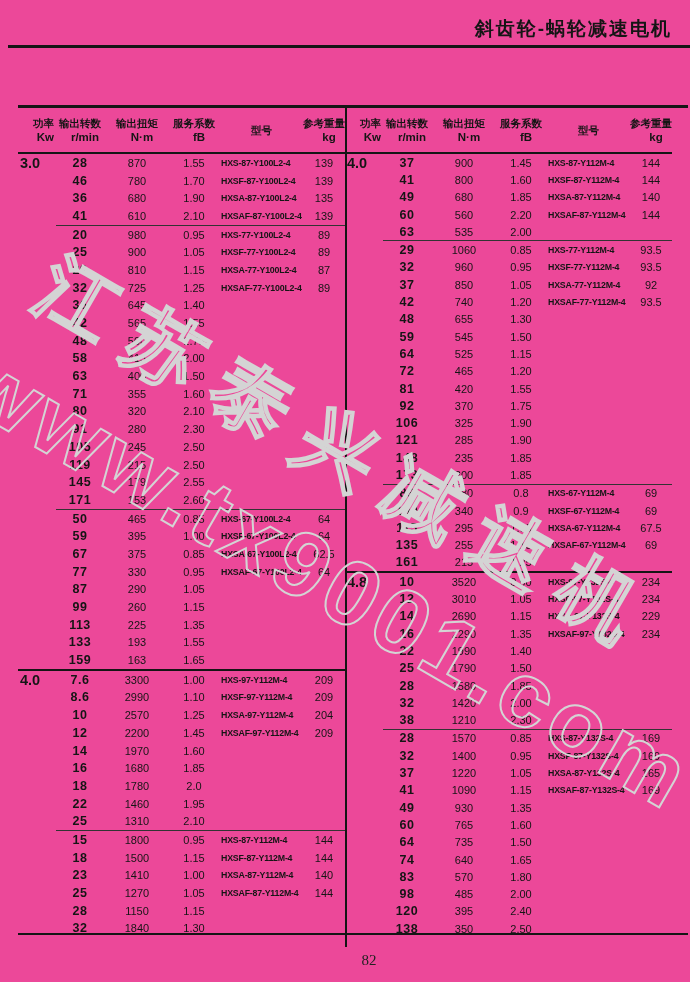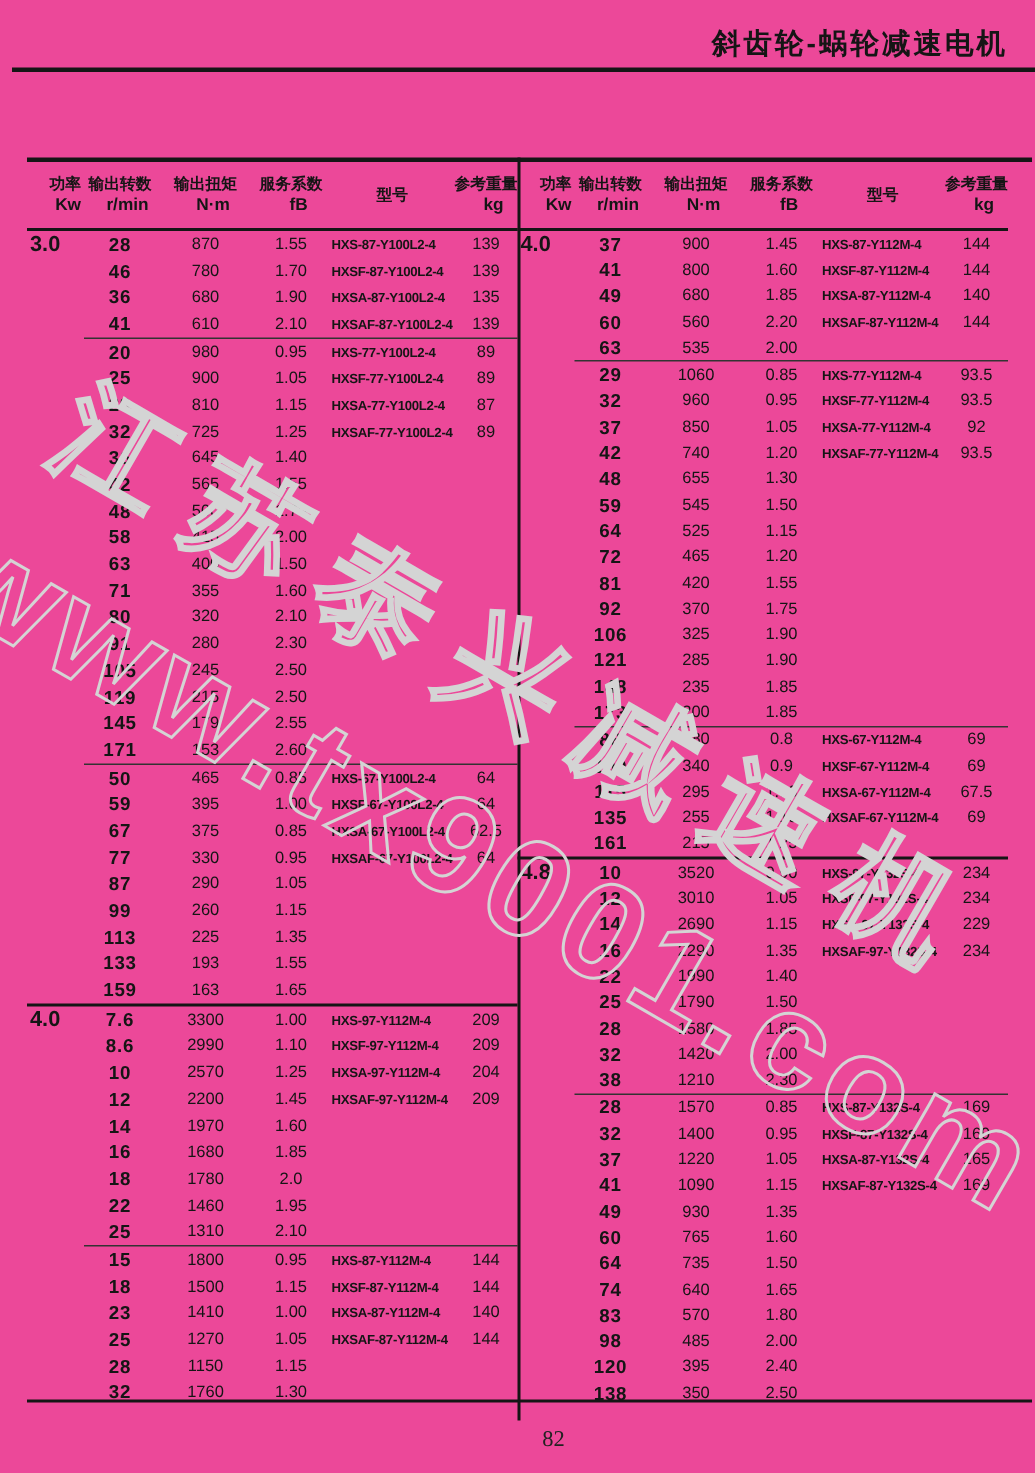--- a/index.html
+++ b/index.html
@@ -420,21 +420,21 @@
           <div class="c0 w0"></div>
           <div class="c1 w1">28</div>
           <div class="c2 w2">1150</div>
           <div class="c3 w3">1.15</div>
           <div class="c4 w4"></div>
           <div class="c5 w5"></div>
         </div>
         <div class="trow">
           <div class="c0 w0"></div>
           <div class="c1 w1">32</div>
-          <div class="c2 w2">1760</div>
+          <div class="c2 w2">1840</div>
           <div class="c3 w3">1.30</div>
           <div class="c4 w4"></div>
           <div class="c5 w5"></div>
         </div>
       </div>
     <div class="vdiv"></div>
     <div class="half" style="--rh:17.3px">
         <div class="thead">
           <div class="hc w0 left">
             <div class="l1">功率</div>

